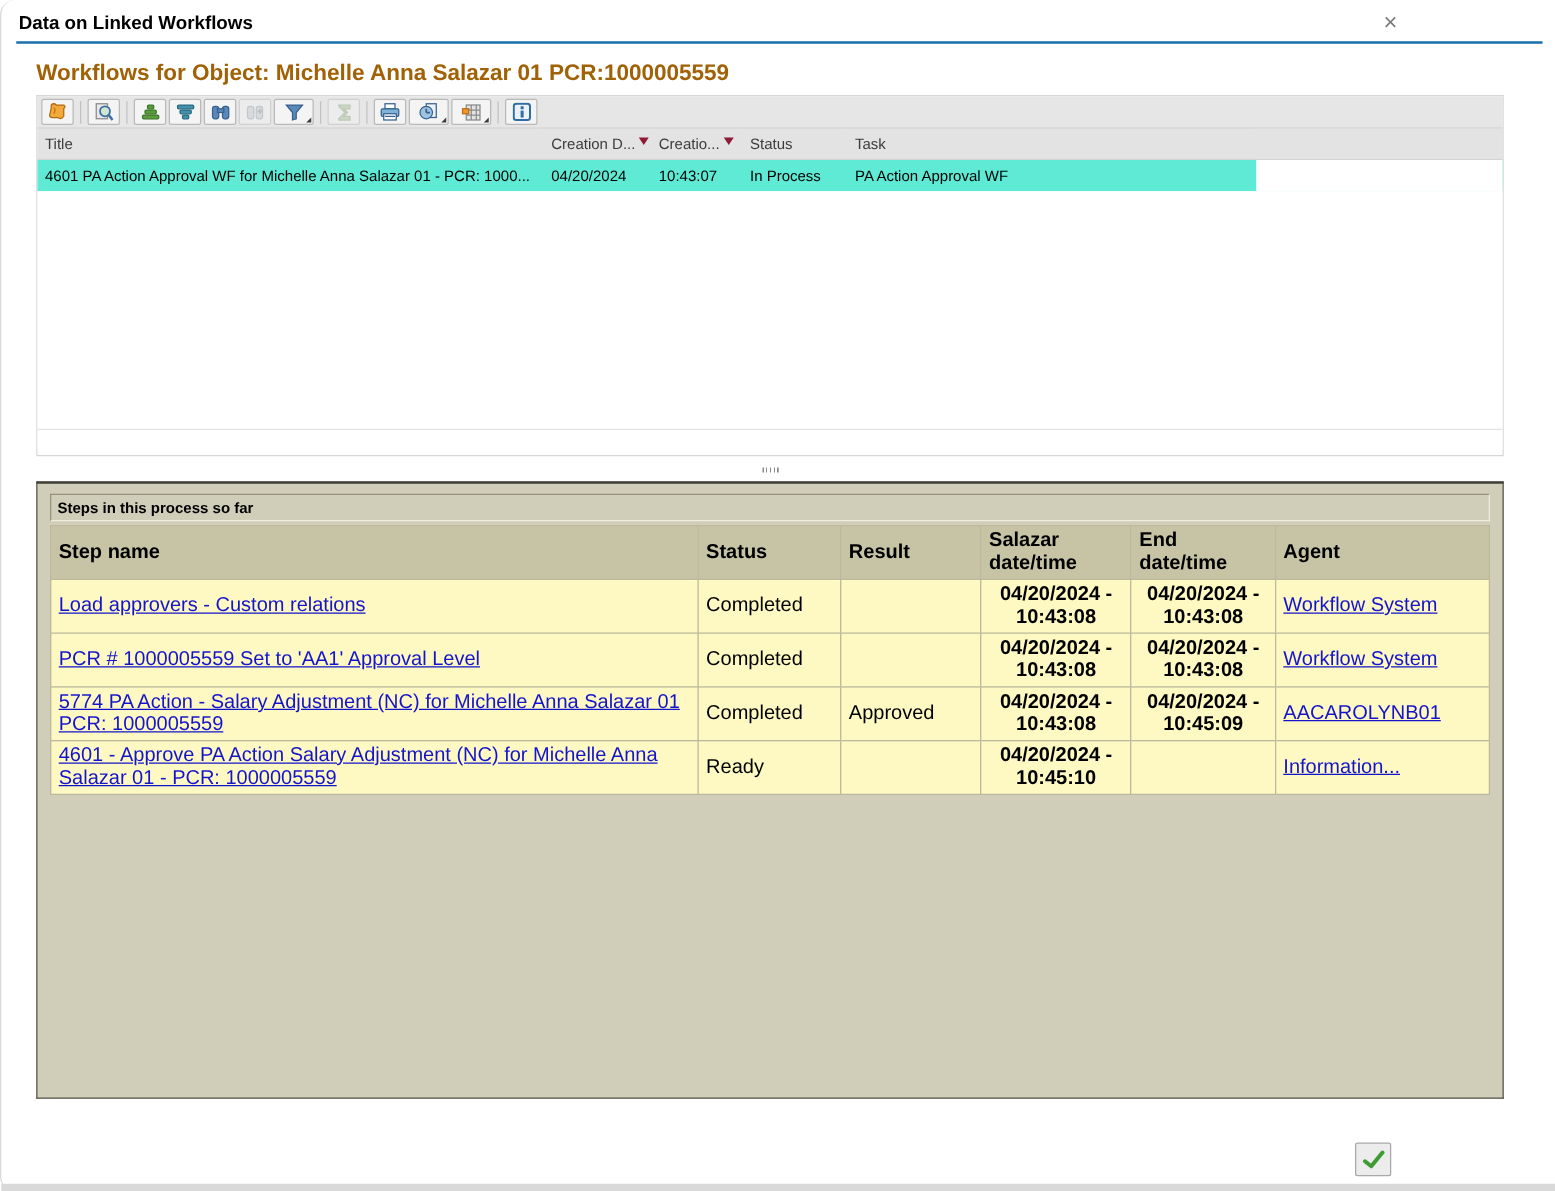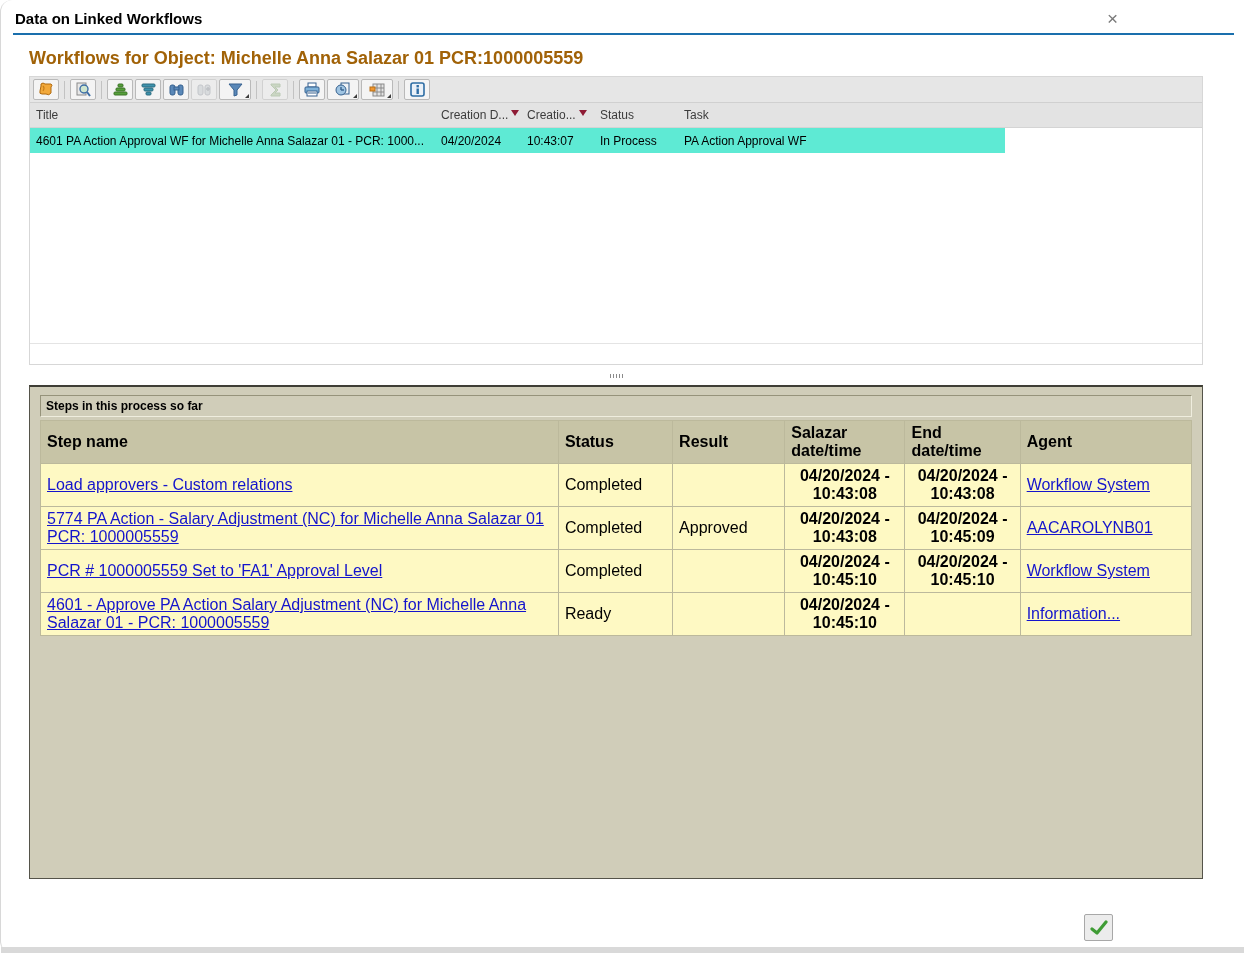--- a/index.html
+++ b/index.html
@@ -221,34 +221,34 @@
       <tbody>
         <tr>
           <td><a class="lnk">Load approvers - Custom relations</a></td>
           <td>Completed</td>
           <td></td>
           <td class="center">04/20/2024 - 10:43:08</td>
           <td class="center">04/20/2024 - 10:43:08</td>
           <td><a class="lnk">Workflow System</a></td>
         </tr>
         <tr>
+          <td><a class="lnk">PCR # 1000005559 Set to 'AA1' Approval Level</a></td>
+          <td>Completed</td>
+          <td></td>
+          <td class="center">04/20/2024 - 10:43:08</td>
+          <td class="center">04/20/2024 - 10:43:08</td>
+          <td><a class="lnk">Workflow System</a></td>
+        </tr>
+        <tr>
           <td><a class="lnk">5774 PA Action - Salary Adjustment (NC) for Michelle Anna Salazar 01 PCR: 1000005559</a></td>
           <td>Completed</td>
           <td>Approved</td>
           <td class="center">04/20/2024 - 10:43:08</td>
           <td class="center">04/20/2024 - 10:45:09</td>
           <td><a class="lnk">AACAROLYNB01</a></td>
-        </tr>
-        <tr>
-          <td><a class="lnk">PCR # 1000005559 Set to 'FA1' Approval Level</a></td>
-          <td>Completed</td>
-          <td></td>
-          <td class="center">04/20/2024 - 10:45:10</td>
-          <td class="center">04/20/2024 - 10:45:10</td>
-          <td><a class="lnk">Workflow System</a></td>
         </tr>
         <tr>
           <td><a class="lnk">4601 - Approve PA Action Salary Adjustment (NC) for Michelle Anna Salazar 01 - PCR: 1000005559</a></td>
           <td>Ready</td>
           <td></td>
           <td class="center">04/20/2024 - 10:45:10</td>
           <td class="center"></td>
           <td><a class="lnk">Information...</a></td>
         </tr>
       </tbody>

